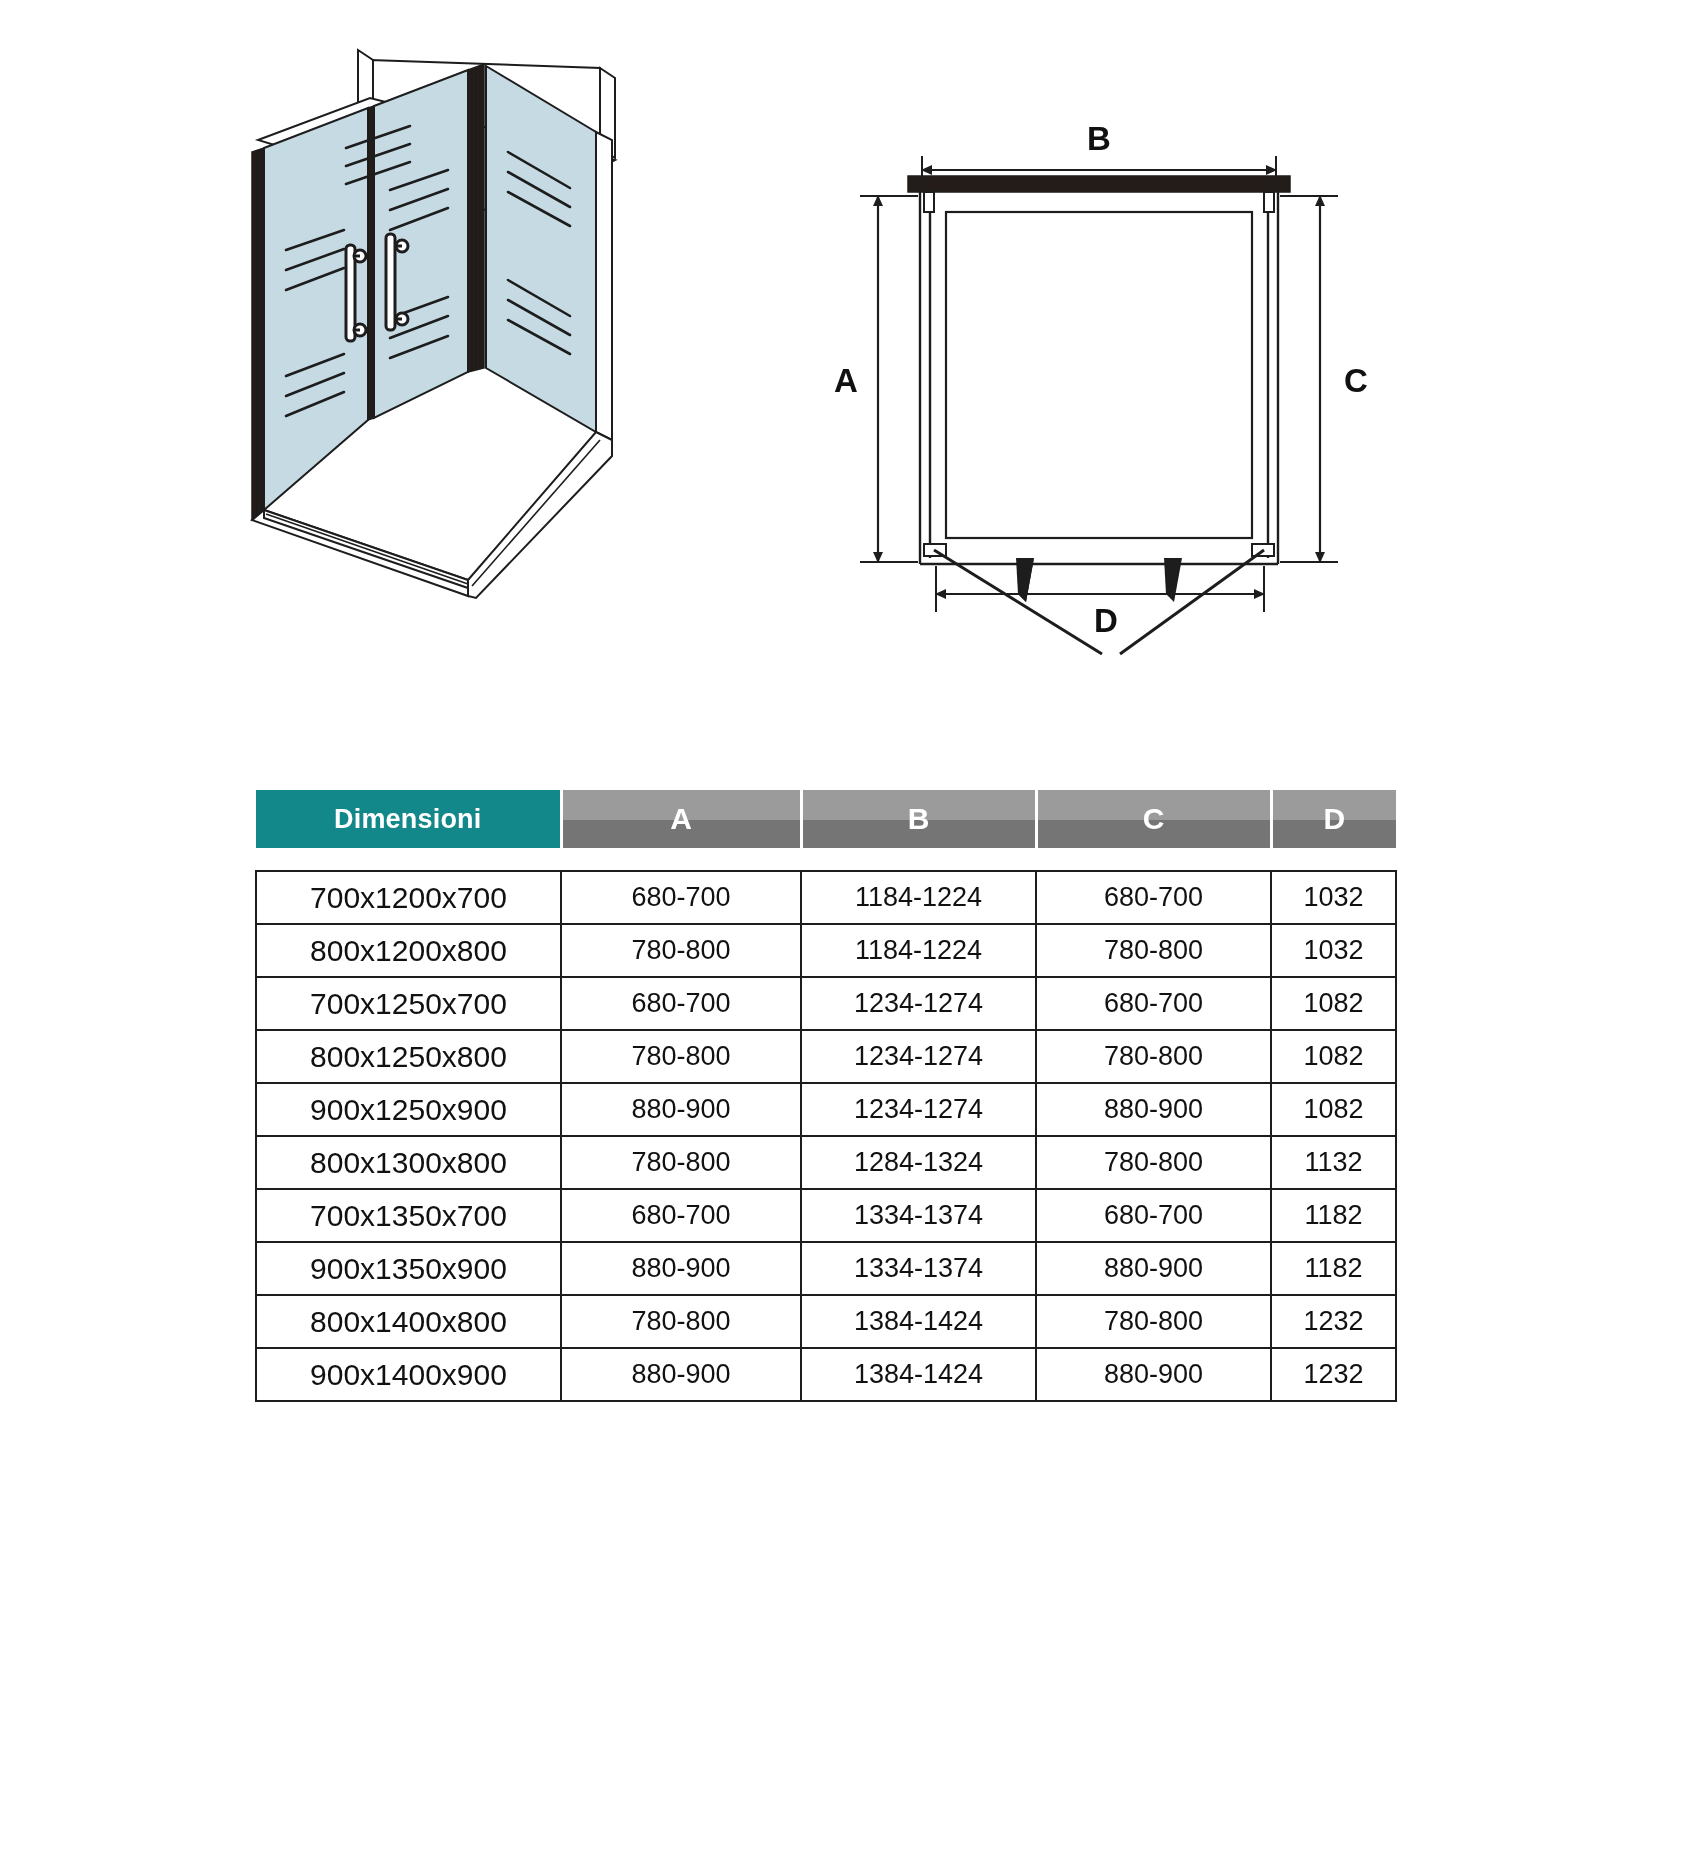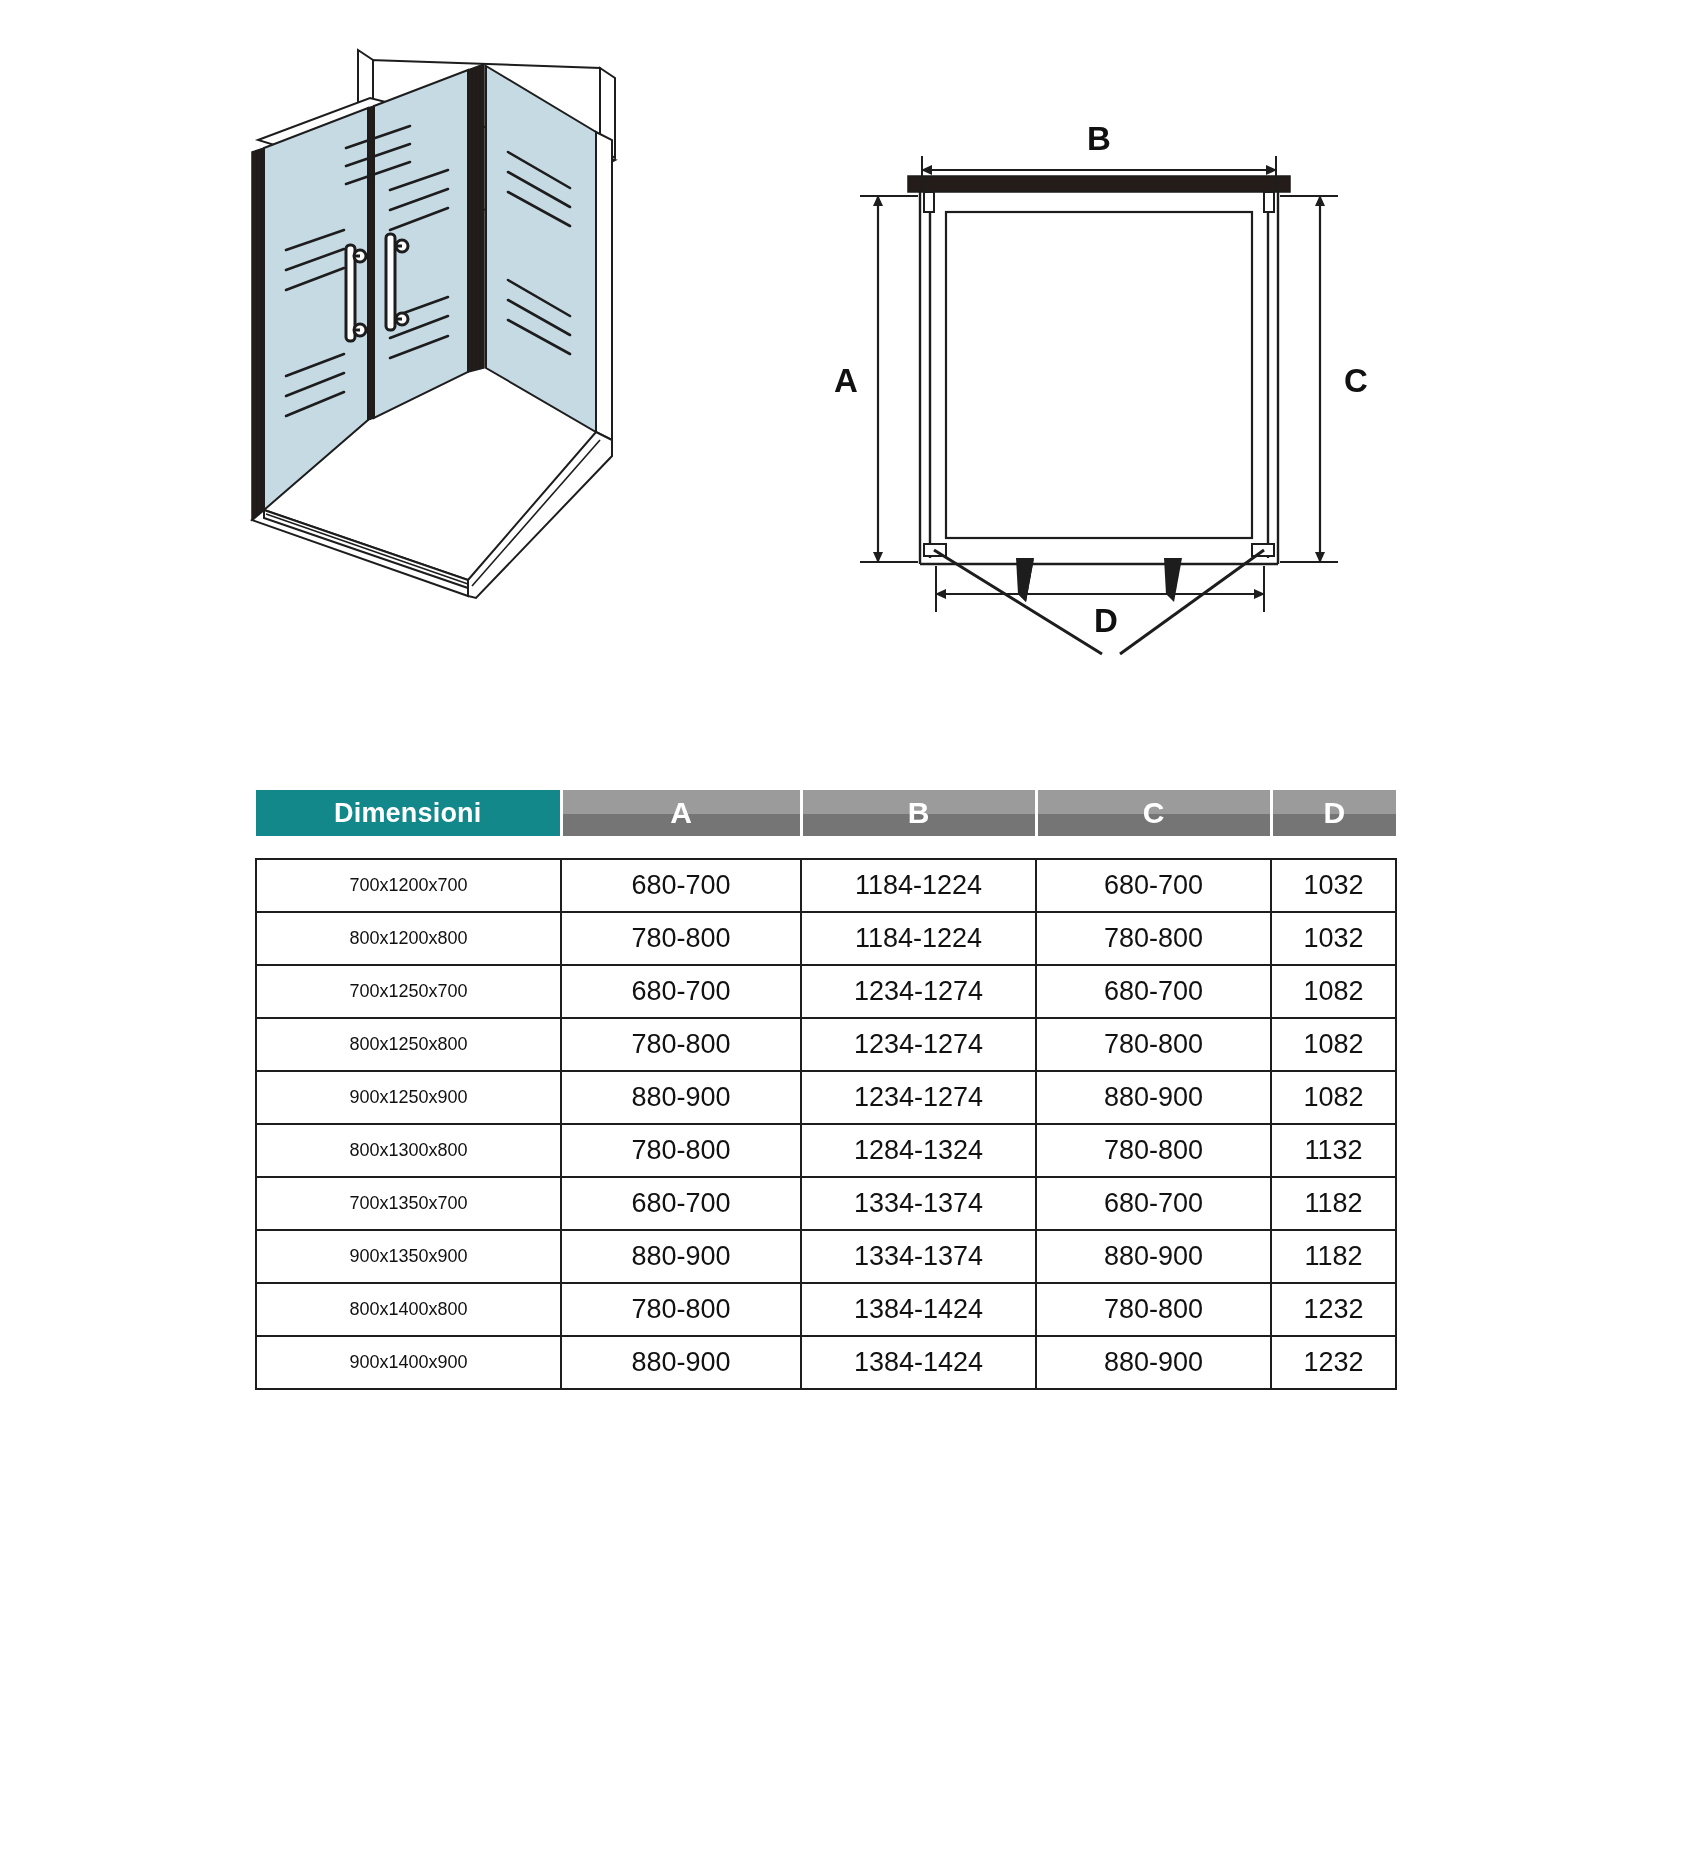--- a/index.html
+++ b/index.html
@@ -49,21 +49,21 @@
 
   table.dim-table {
     border-collapse: collapse;
     table-layout: fixed;
     width: 1140px;
   }
 
   
   .dim-table thead th {
     height: 40px;
-    padding: 3px;
+    padding: 9px;
     border: 0;
     vertical-align: middle;
     color: #ffffff;
     font-weight: bold;
     margin-left: 22px;
   }
   .th-dimensioni {
     background: #12888a;
     font-size: 27px;
     letter-spacing: 0.2px;
@@ -85,21 +85,21 @@
     height: 51px;
     padding: 0 6px;
     border: 2px solid #1d1d1d;
     text-align: center;
     vertical-align: middle;
     font-size: 27px;
     color: #111111;
     background: #ffffff;
     white-space: nowrap;
   }
-  .dim-table tbody td.c-dim { font-size: 18px; }
+  .dim-table tbody td.c-dim { font-size: 30px; }
 
   
   col.w-dim { width: 305px; }
   col.w-a   { width: 240px; }
   col.w-b   { width: 235px; }
   col.w-c   { width: 235px; }
   col.w-d   { width: 125px; }
 
   svg { display: block; overflow: visible; }
   .ln   { stroke: #1d1d1d; fill: none; }

